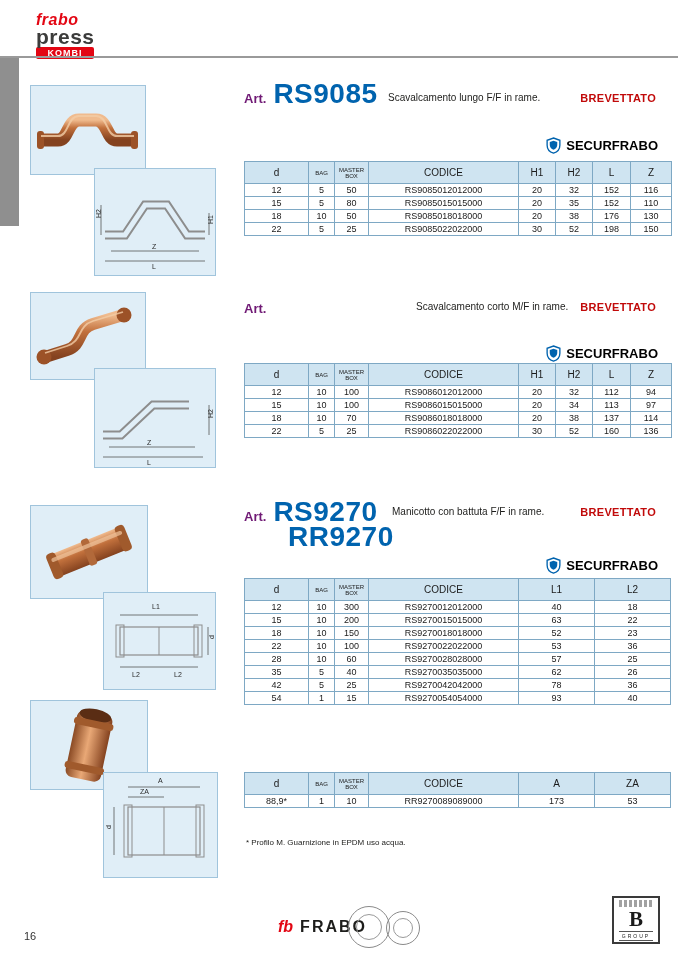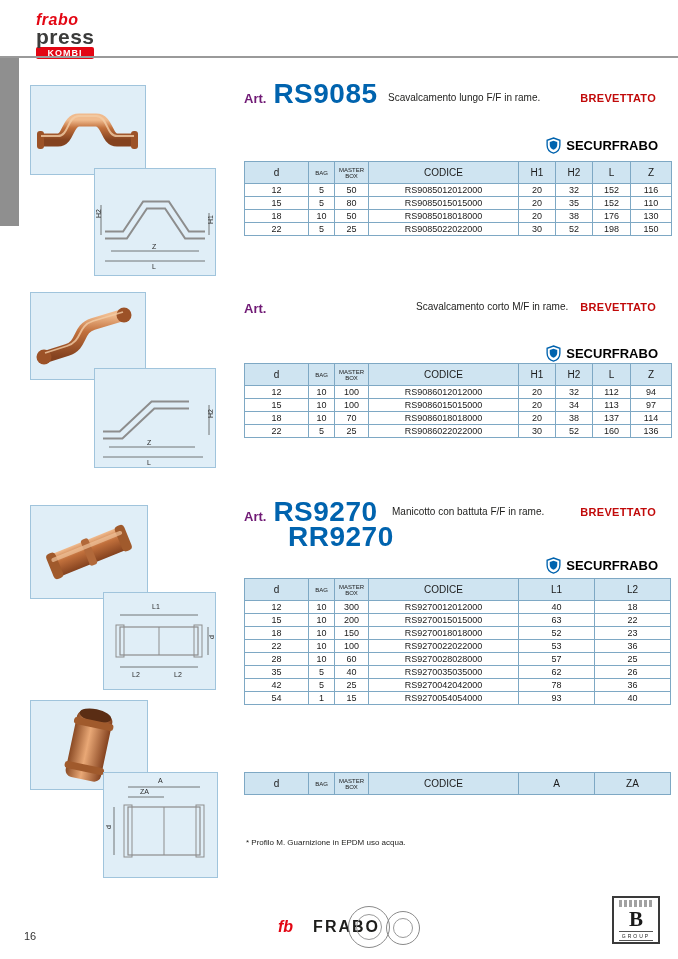--- a/index.html
+++ b/index.html
@@ -31,21 +31,21 @@
 
   
   .spec-table { position:absolute; border-collapse:collapse; table-layout:fixed; background:#fff; }
   .spec-table th, .spec-table td { border:1px solid #7ea8c4; text-align:center; overflow:hidden; padding:0 2px; }
   .spec-table th { background:#cfe4f1; font-weight:normal; font-size:10px; height:22px; color:#1a1a1a; }
   .spec-table th.th-small { font-size:6px; line-height:6px; }
   .spec-table td { font-size:9px; height:13px; color:#1a1a1a; }
   .footnote { position:absolute; font-size:8px; color:#1d1d1b;text-align:center; }
 
   
-  .footer-logo { position:absolute; left:278px; top:918px; display:flex; align-items:baseline; gap:20px; }
+  .footer-logo { position:absolute; left:278px; top:918px; display:flex; align-items:baseline; gap:7px; }
   .fb-mark { color:#e30613; font-weight:bold; font-style:italic; font-size:16px; }
   .frabo-word { color:#1d1d1b; font-weight:bold; font-size:16px; letter-spacing:2px; }
   .stamp { position:absolute; border:1px solid #8a8a8a; border-radius:50%; }
   .stamp1 { left:348px; top:906px; width:42px; height:42px; }
   .stamp1 .stamp-inner { position:absolute; left:7px; top:7px; right:7px; bottom:7px; border:1px solid #9a9a9a; border-radius:50%; }
   .stamp2 { left:386px; top:911px; width:34px; height:34px; }
   .stamp2 .stamp-inner { position:absolute; left:6px; top:6px; right:6px; bottom:6px; border:1px solid #9a9a9a; border-radius:50%; }
   .group-box { position:absolute; left:612px; top:896px; width:48px; height:48px; border:2px solid #3a3a3a; text-align:center; padding-top:2px; background:#fff; }
   .group-top-lines { height:7px; margin:0 5px 1px; background:repeating-linear-gradient(90deg,#555 0 3px,transparent 3px 5px); opacity:0.55; }
   .group-letter { font-family:"Liberation Serif", serif; font-size:21px; font-weight:bold; line-height:22px; color:#1a1a1a; }
@@ -449,20 +449,28 @@
         <tr>
           <th>d</th>
           <th class="th-small">BAG</th>
           <th class="th-small">MASTER<br>BOX</th>
           <th>CODICE</th>
           <th>A</th>
           <th>ZA</th>
         </tr>
       </thead>
       <tbody>
+        <tr>
+          <td>88,9*</td>
+          <td>1</td>
+          <td>10</td>
+          <td>RR9270089089000</td>
+          <td>173</td>
+          <td>53</td>
+        </tr>
       </tbody>
     </table>
   <div class="footnote" style="left:246px; top:838px;">* Profilo M. Guarnizione in EPDM uso acqua.</div>
 
   <div class="footer-logo">
     <span class="fb-mark">fb</span>
     <span class="frabo-word">FRABO</span>
   </div>
   <div class="stamp stamp1">
       <div class="stamp-inner"></div>

